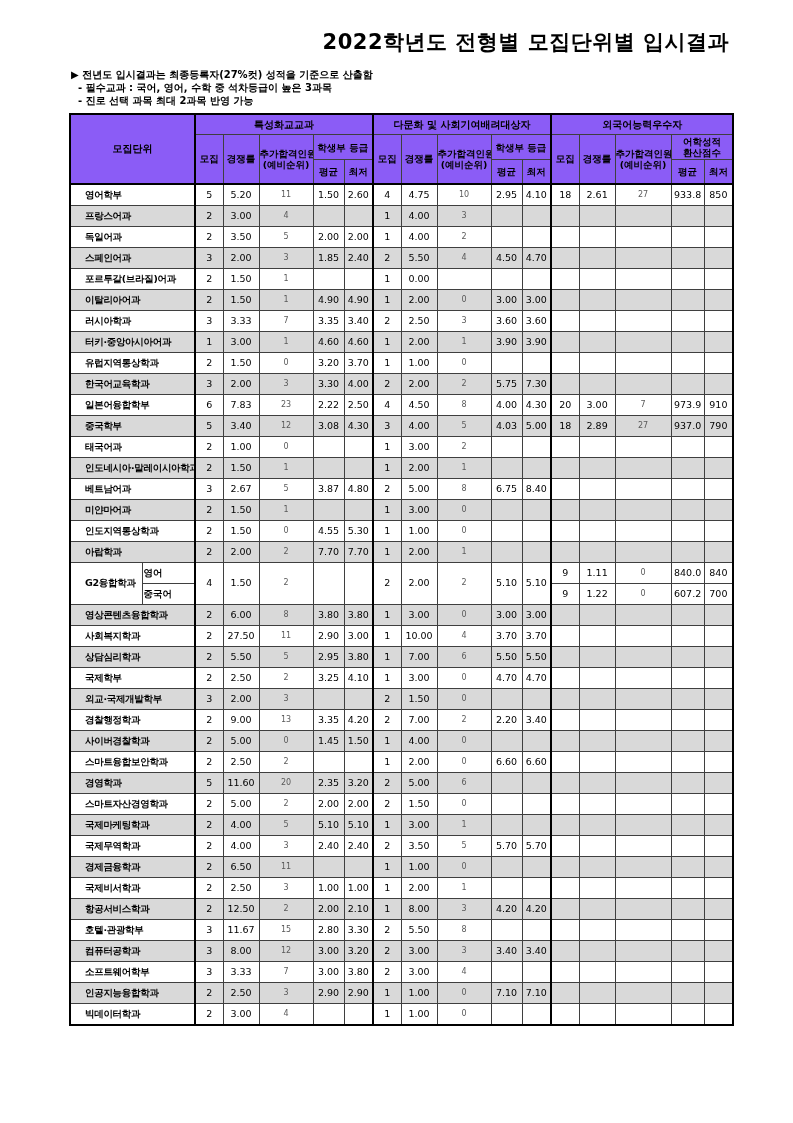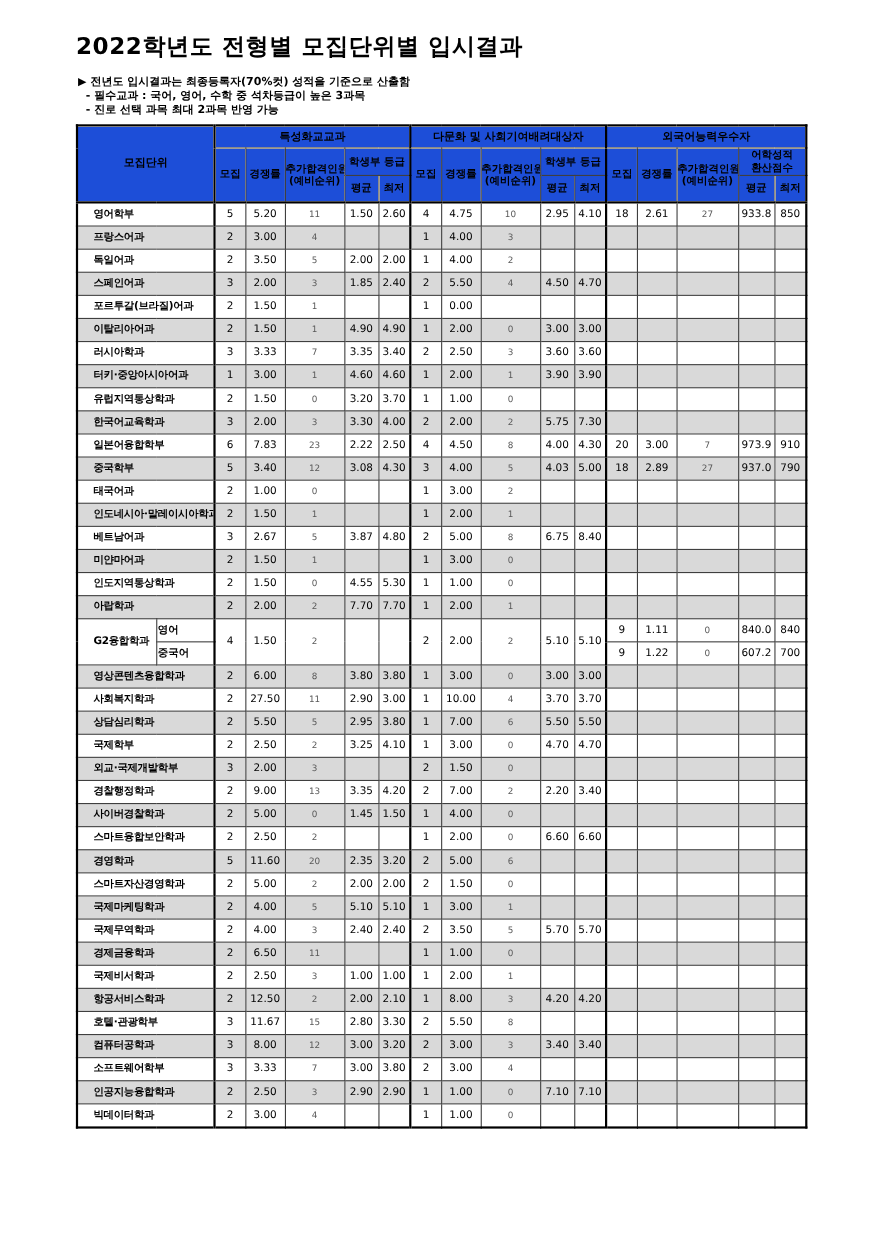--- a/index.html
+++ b/index.html
@@ -3,33 +3,33 @@
 <meta charset="utf-8">
 <style>
   * { box-sizing: border-box; }
   html,body { margin:0; padding:0; }
   body {
     width:793px; height:1123px; background:#ffffff; color:#000;
     font-family:"DejaVu Sans","Liberation Sans",sans-serif;
   }
   .page { position:relative; width:793px; height:1123px; padding:24px 64px 0 69px; overflow:hidden; }
   .title {
-    text-align:left; font-size:21px; font-weight:bold; margin:4px 0 12px 0; letter-spacing:0.5px;
+    text-align:right; font-size:21px; font-weight:bold; margin:4px 0 12px 0; letter-spacing:0.5px;
   }
   .notes { font-size:10px; font-weight:bold; line-height:13.2px; margin:0 0 5px 2px; }
   .note { white-space:nowrap; }
   .note-sub { padding-left:7px; }
 
   table.results {
     border-collapse:collapse; table-layout:fixed; width:660px;
     border:2px solid #000;
   }
   th, td { border:1px solid #3f3f3f; overflow:hidden; white-space:nowrap; }
   thead th {
-    background:#1d4ed8; font-weight:bold; text-align:center;
+    background:#8b5cf6; font-weight:bold; text-align:center;
     font-size:9.5px; padding:1px 0; line-height:11px;
   }
   th.group-h { height:21px; font-size:10px; }
   th.unit-h  { font-size:10px; }
   tr.avgmin-row th { height:24px; }
   td { height:20px; font-size:9.5px; text-align:center; padding:0 1px; line-height:20px; }
   td.name { text-align:left; font-weight:bold; font-size:9.5px; padding-left:14px; letter-spacing:-0.3px; }
   td.subname { text-align:left; font-weight:bold; font-size:9.5px; }
   td.extra { font-size:8px; color:#595959; }
   tr.alt td { background:#d9d9d9; }
@@ -37,21 +37,21 @@
   tbody tr.first-data td { border-top:2px solid #000; }
 </style>
 </head>
 <body>
 
 <div class="page">
 
   <div class="title">2022학년도 전형별 모집단위별 입시결과</div>
 
   <div class="notes">
-    <div class="note">▶ 전년도 입시결과는 최종등록자(70%컷) 성적을 기준으로 산출함</div>
+    <div class="note">▶ 전년도 입시결과는 최종등록자(27%컷) 성적을 기준으로 산출함</div>
     <div class="note note-sub">- 필수교과 : 국어, 영어, 수학 중 석차등급이 높은 3과목</div>
     <div class="note note-sub">- 진로 선택 과목 최대 2과목 반영 가능</div>
   </div>
 
   <table class="results">
     <colgroup>
       <col style="width:72px">
         <col style="width:53px">
       <col style="width:28px">
         <col style="width:36px">

